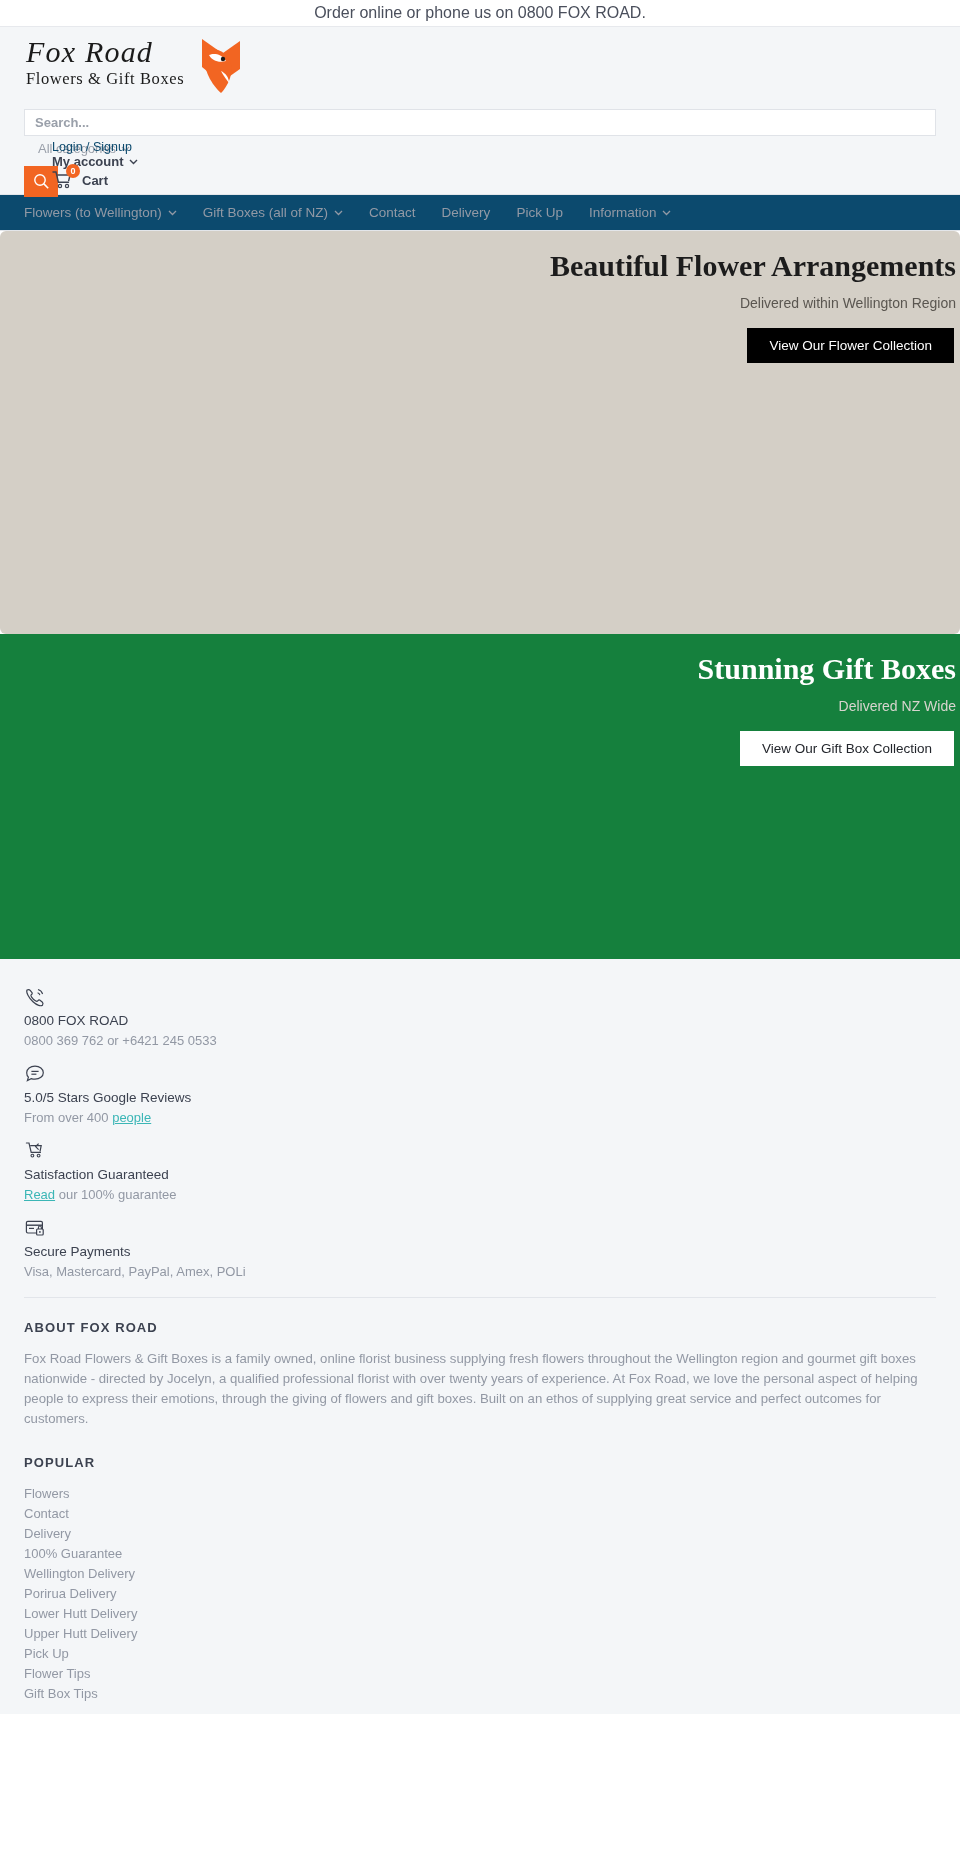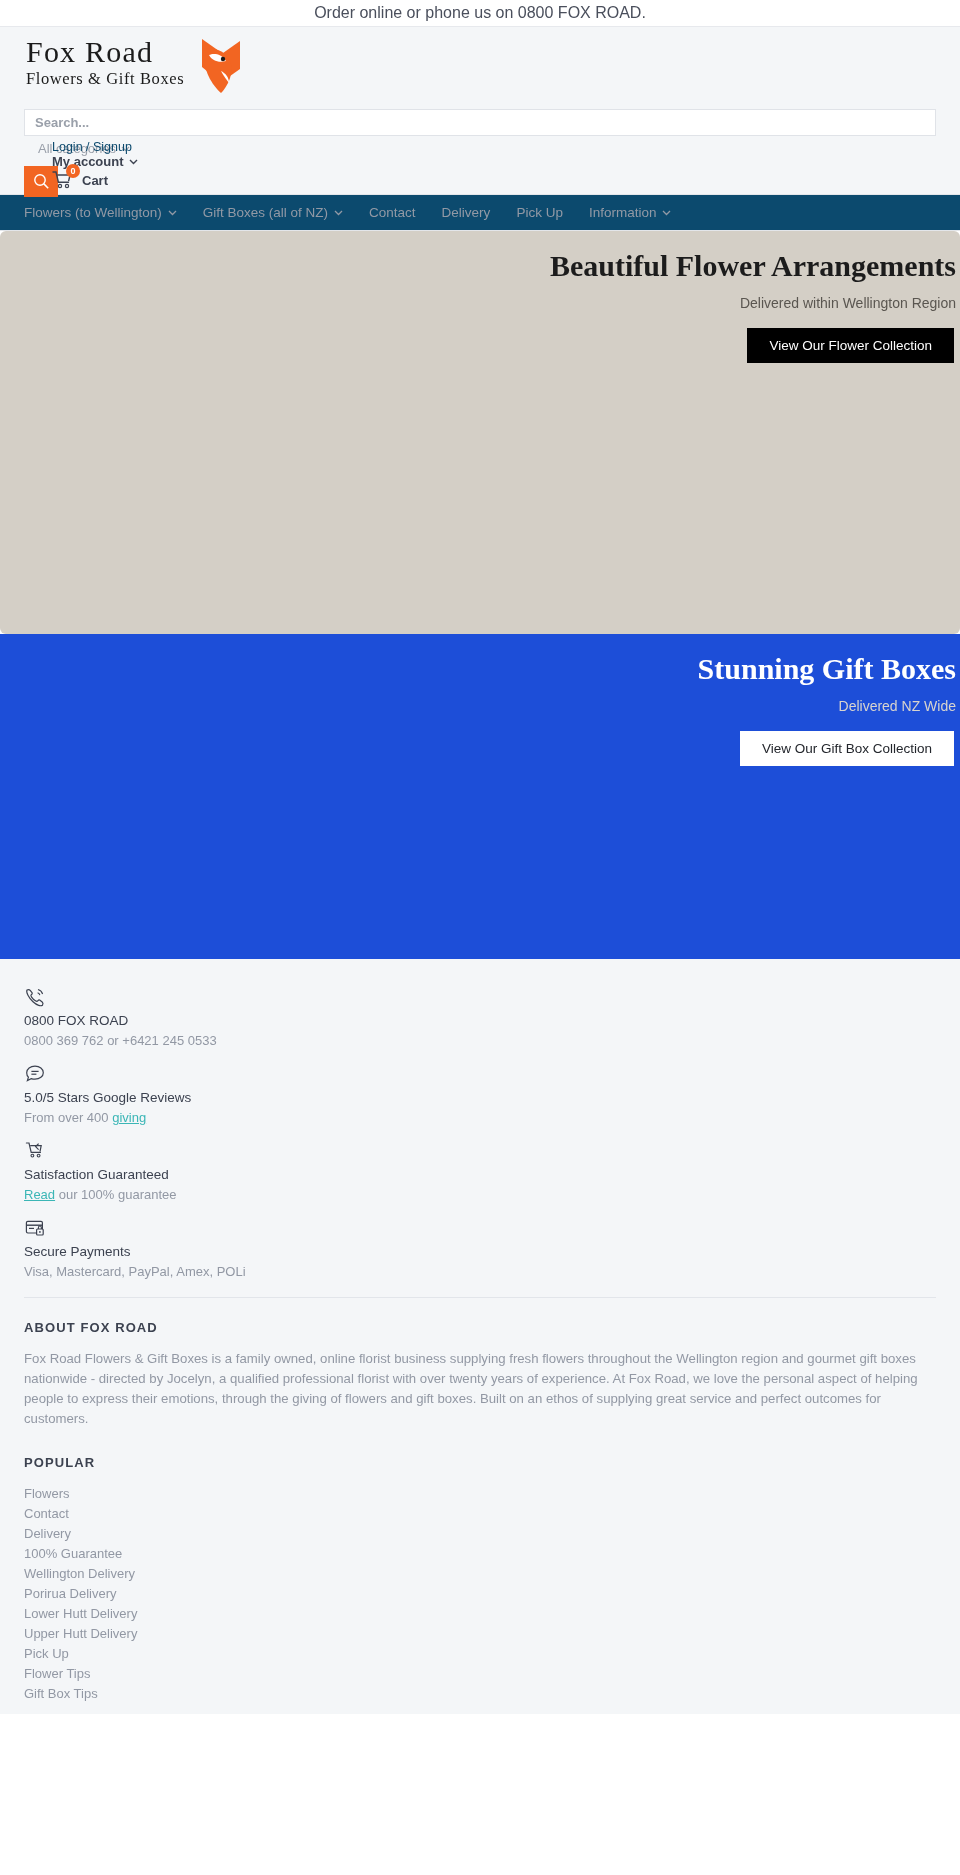--- a/index.html
+++ b/index.html
@@ -40,20 +40,21 @@
     width: 225px;
     height: 62px;
   }
   .logo-line1 {
     font-family: "Liberation Serif", serif;
     font-size: 30px;
     letter-spacing: 1.2px;
     color: #1b1b1b;
     line-height: 34px;
     white-space: nowrap;
+    font-style: italic;
   }
   .logo-line2 {
     font-family: "Liberation Serif", serif;
     font-size: 16.5px;
     letter-spacing: 0.6px;
     color: #1b1b1b;
     line-height: 19px;
     white-space: nowrap;
   }
   .logo-fox {
@@ -188,21 +189,21 @@
     white-space: nowrap;
   }
 
   
   .hero {
     position: relative;
     width: 960px;
     overflow: hidden;
   }
   .hero-light { height: 403px; background: #d4cfc6; border-radius: 6px; }
-  .hero-dark  { height: 325px; background: #1d4ed8; }
+  .hero-dark  { height: 325px; background: #15803d; }
 
   .hero-inner {
     position: absolute;
     right: 0;
     top: 0;
     width: 960px;
     height: 100%;
     padding-right: 0px;
     display: flex;
     flex-direction: column;
@@ -430,21 +431,21 @@
       </div>
 
       <div class="badge">
         <svg class="badge-icon" viewBox="0 0 22 20">
           <path d="M11 2.2 C15.7 2.2 19.3 5 19.3 8.7 C19.3 12.4 15.7 15.2 11 15.2 C9.6 15.2 8.3 15 7.2 14.6 L3.4 16.6 L4.4 13.2 C3.2 12 2.7 10.4 2.7 8.7 C2.7 5 6.3 2.2 11 2.2 Z" stroke="#3c4250" stroke-width="1.2" fill="none"></path>
           <line x1="7.4" y1="7.4" x2="14.6" y2="7.4" stroke="#3c4250" stroke-width="1.2"></line>
           <line x1="7.4" y1="10.2" x2="12.4" y2="10.2" stroke="#3c4250" stroke-width="1.2"></line>
         </svg>
         <div class="badge-title">5.0/5 Stars Google Reviews</div>
         <div class="badge-sub">
-          <span>From over 400 </span><a class="link-teal">giving</a>
+          <span>From over 400 </span><a class="link-teal">people</a>
         </div>
       </div>
 
       <div class="badge">
         <svg class="badge-icon" viewBox="0 0 22 20">
           <path d="M2.4 2 H5 L7.2 11.4 H16.4" stroke="#3c4250" stroke-width="1.2" fill="none" stroke-linecap="round"></path>
           <path d="M6.2 4.6 H17.2 L16 10.6" stroke="#3c4250" stroke-width="1.2" fill="none"></path>
           <circle cx="8.4" cy="14.6" r="1.4" stroke="#3c4250" stroke-width="1.1" fill="none"></circle>
           <circle cx="14.6" cy="14.6" r="1.4" stroke="#3c4250" stroke-width="1.1" fill="none"></circle>
           <path d="M14.6 2.6 L11.6 5.6 L14.6 8.6" stroke="#3c4250" stroke-width="1.2" fill="none"></path>

